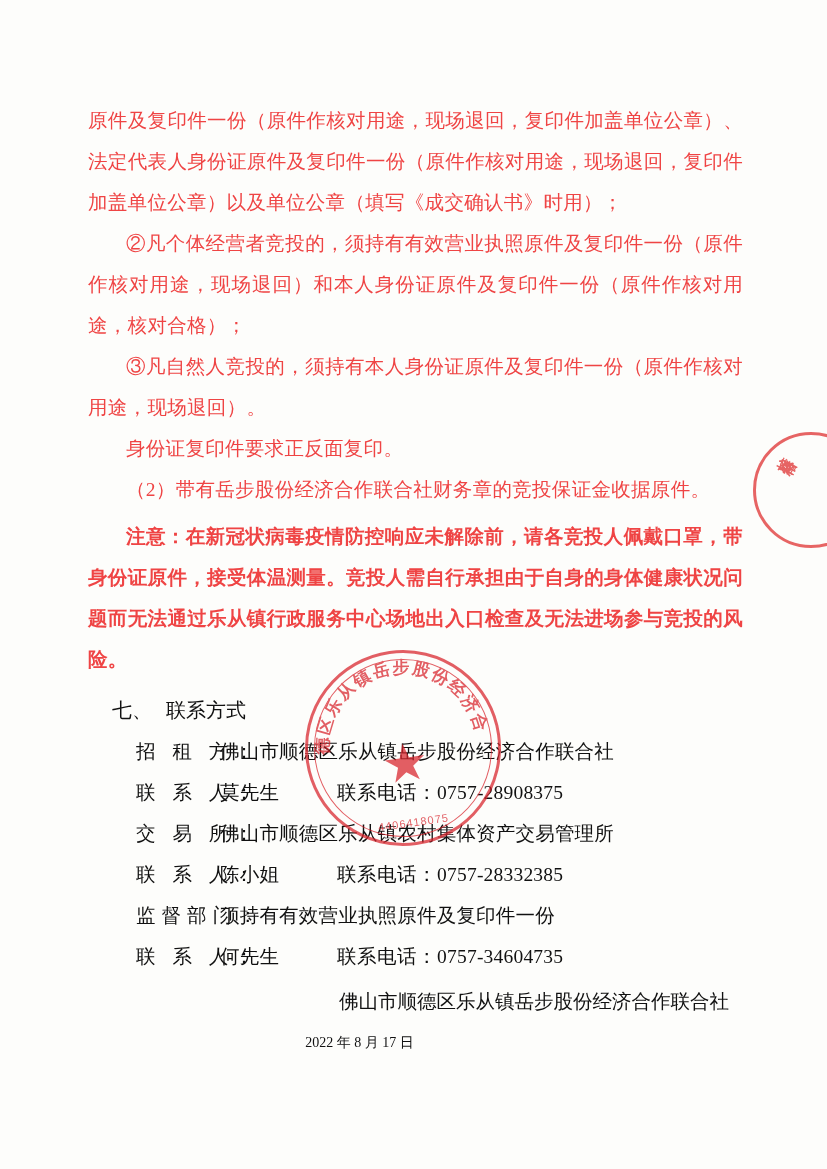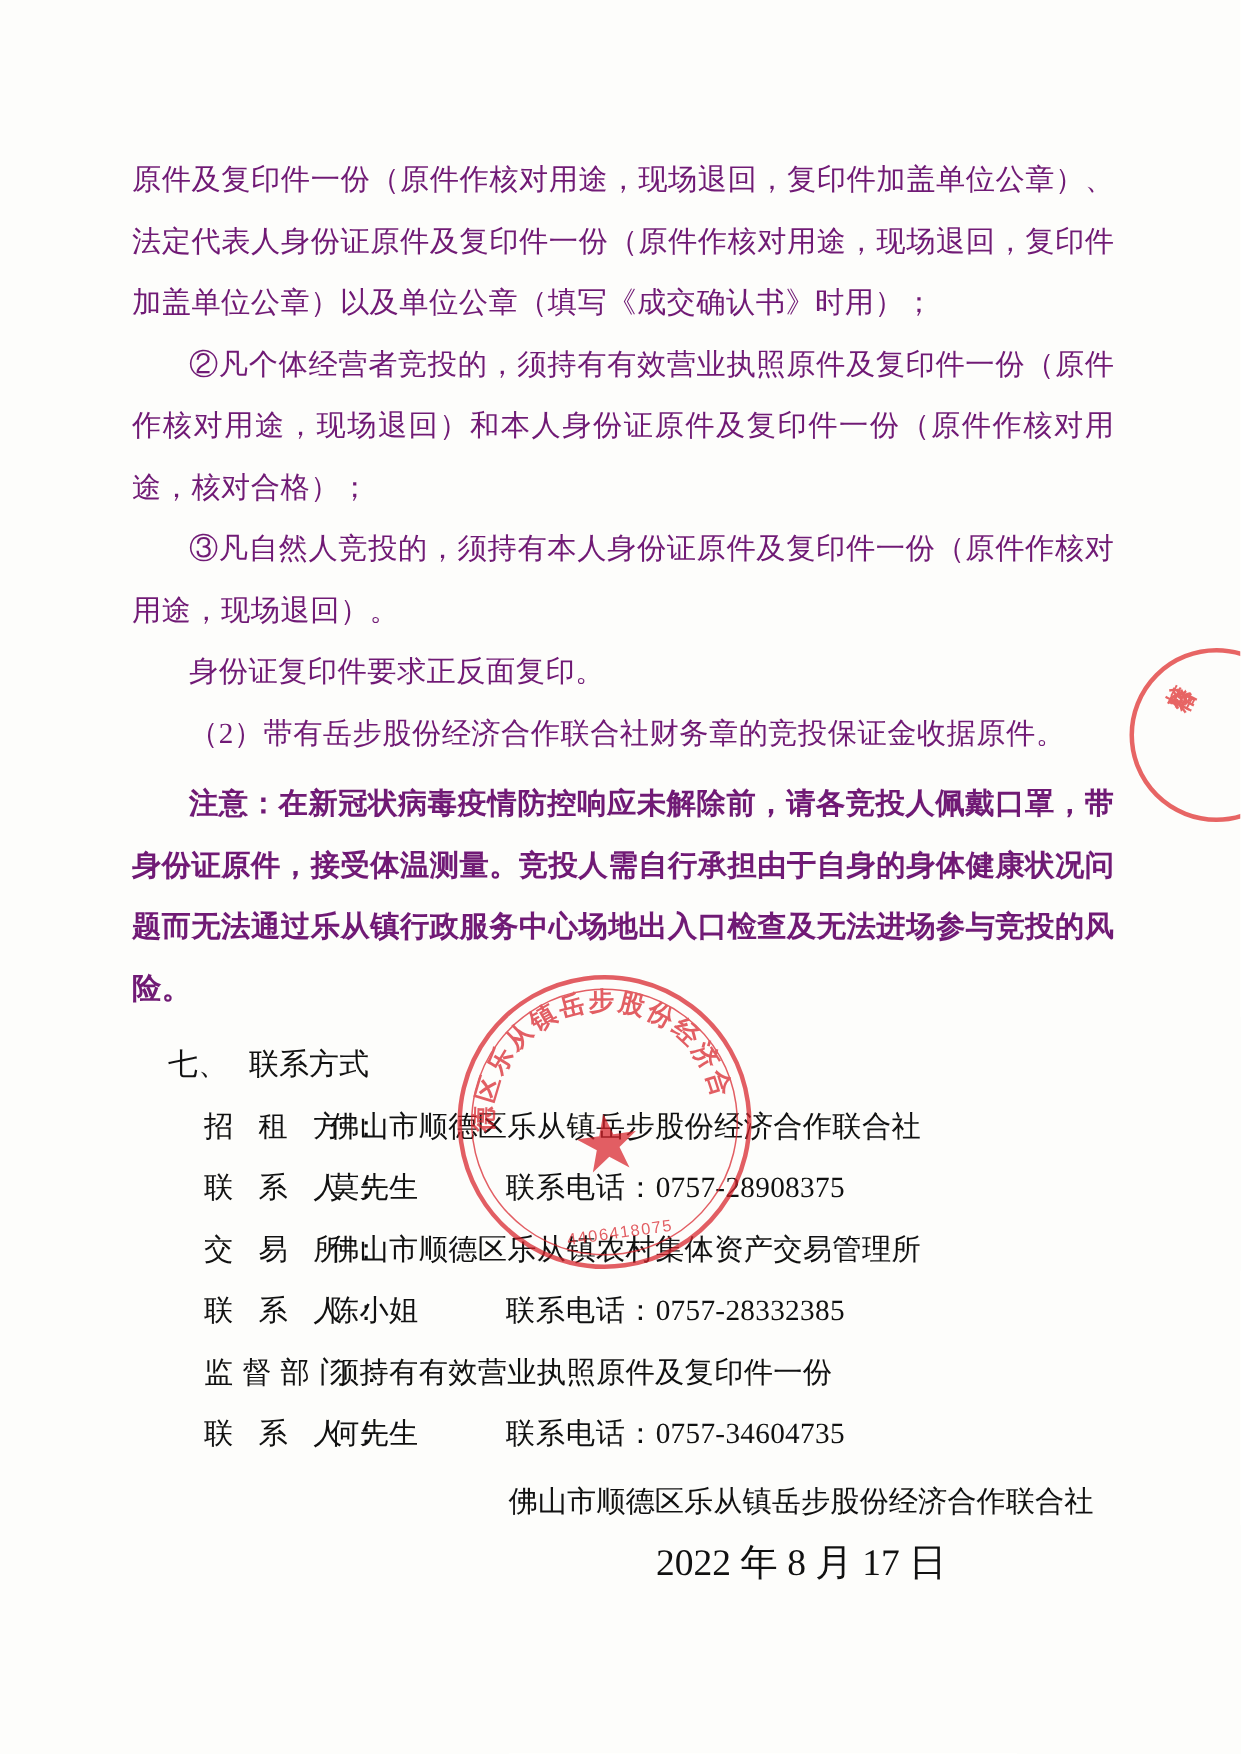--- a/index.html
+++ b/index.html
@@ -21,21 +21,21 @@
     left: 88px;
     top: 100px;
     width: 655px;
   }
   .para {
     font-size: 19.5px;
     line-height: 41px;
     letter-spacing: 0.3px;
     text-align: justify;
     margin: 0 0 0 0;
-    color: #701a75;
+    color: #ef4444;
   }
   .para.indent {
     text-indent: 38px;
   }
   .para.bold {
     font-weight: bold;
   }
   .gap-small { height: 6px; }
   .gap-med { height: 10px; }
 
@@ -67,23 +67,23 @@
   .contact-row .sub-value { letter-spacing: 0.2px; }
 
   .signature {
     font-size: 19.5px;
     line-height: 41px;
     text-align: right;
     padding-right: 14px;
     margin-top: 4px;
   }
   .date-line {
-    font-size: 25px;
-    line-height: 41px;
-    text-align: right;
+    font-size: 14px;
+    line-height: 41px;
+    text-align: center;
     padding-right: 112px;
   }
 
   
   .stamp-main {
     position: absolute;
     left: 305px;
     top: 650px;
     width: 190px;
     height: 190px;

